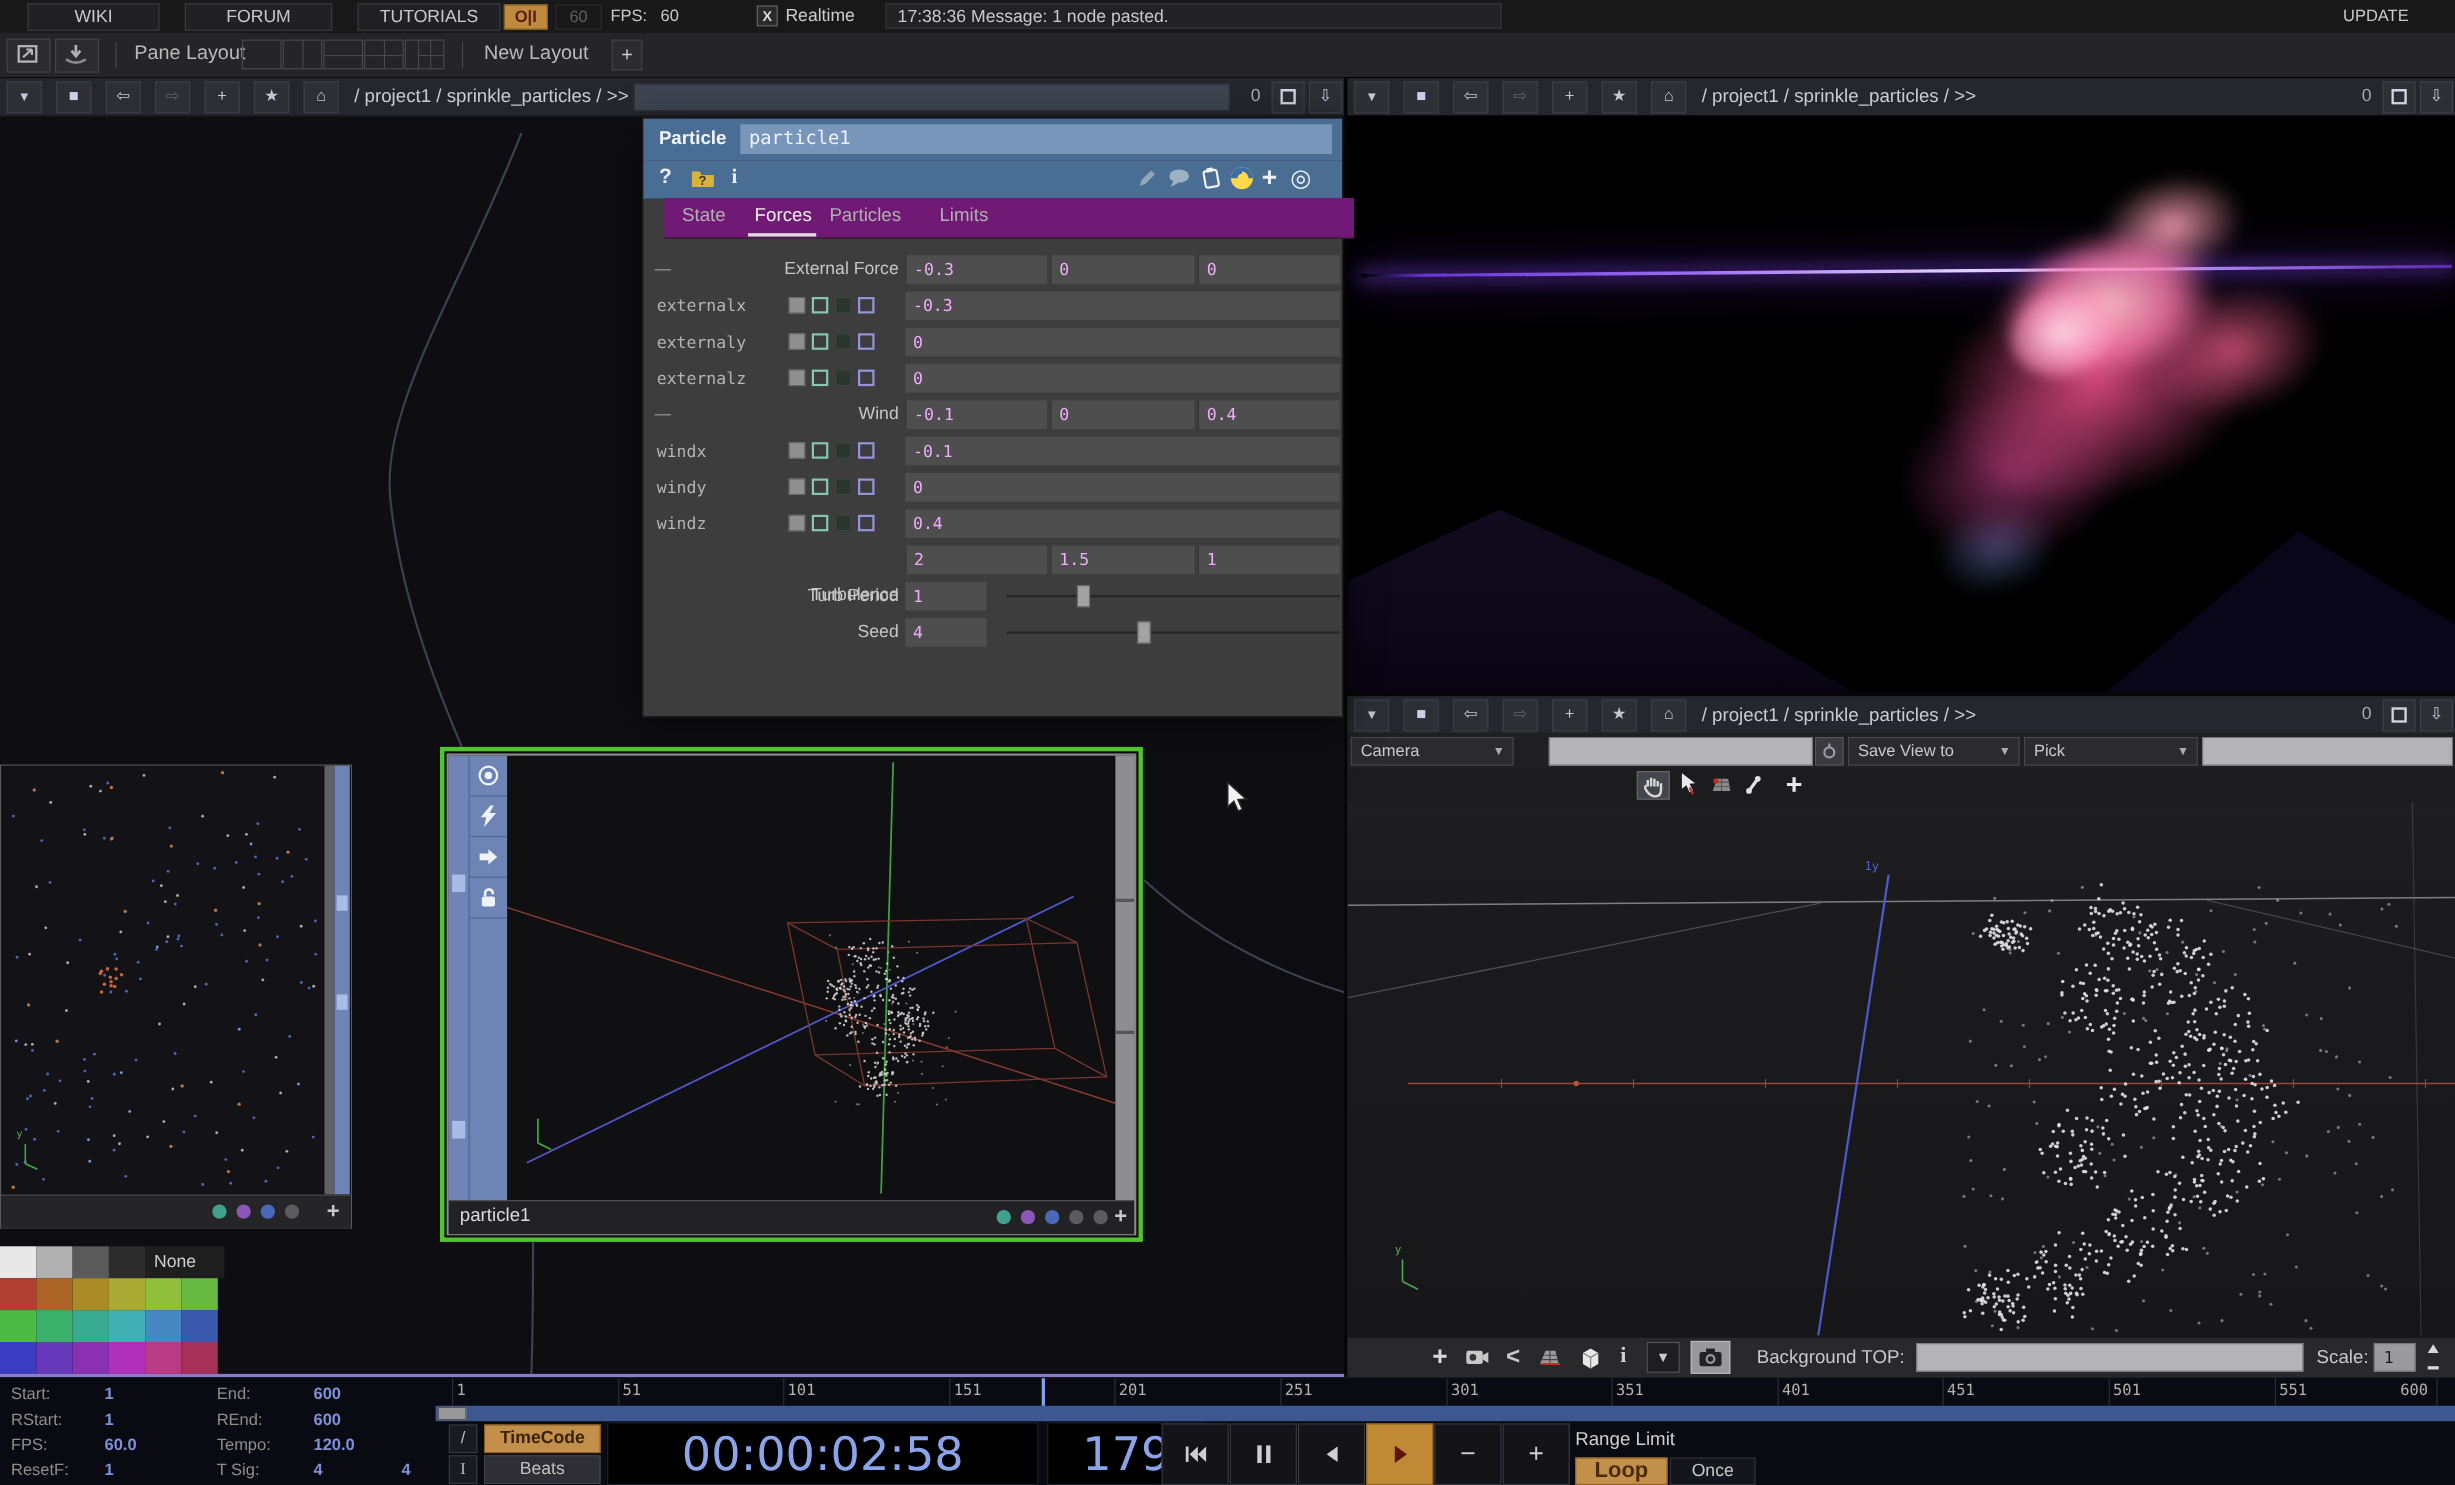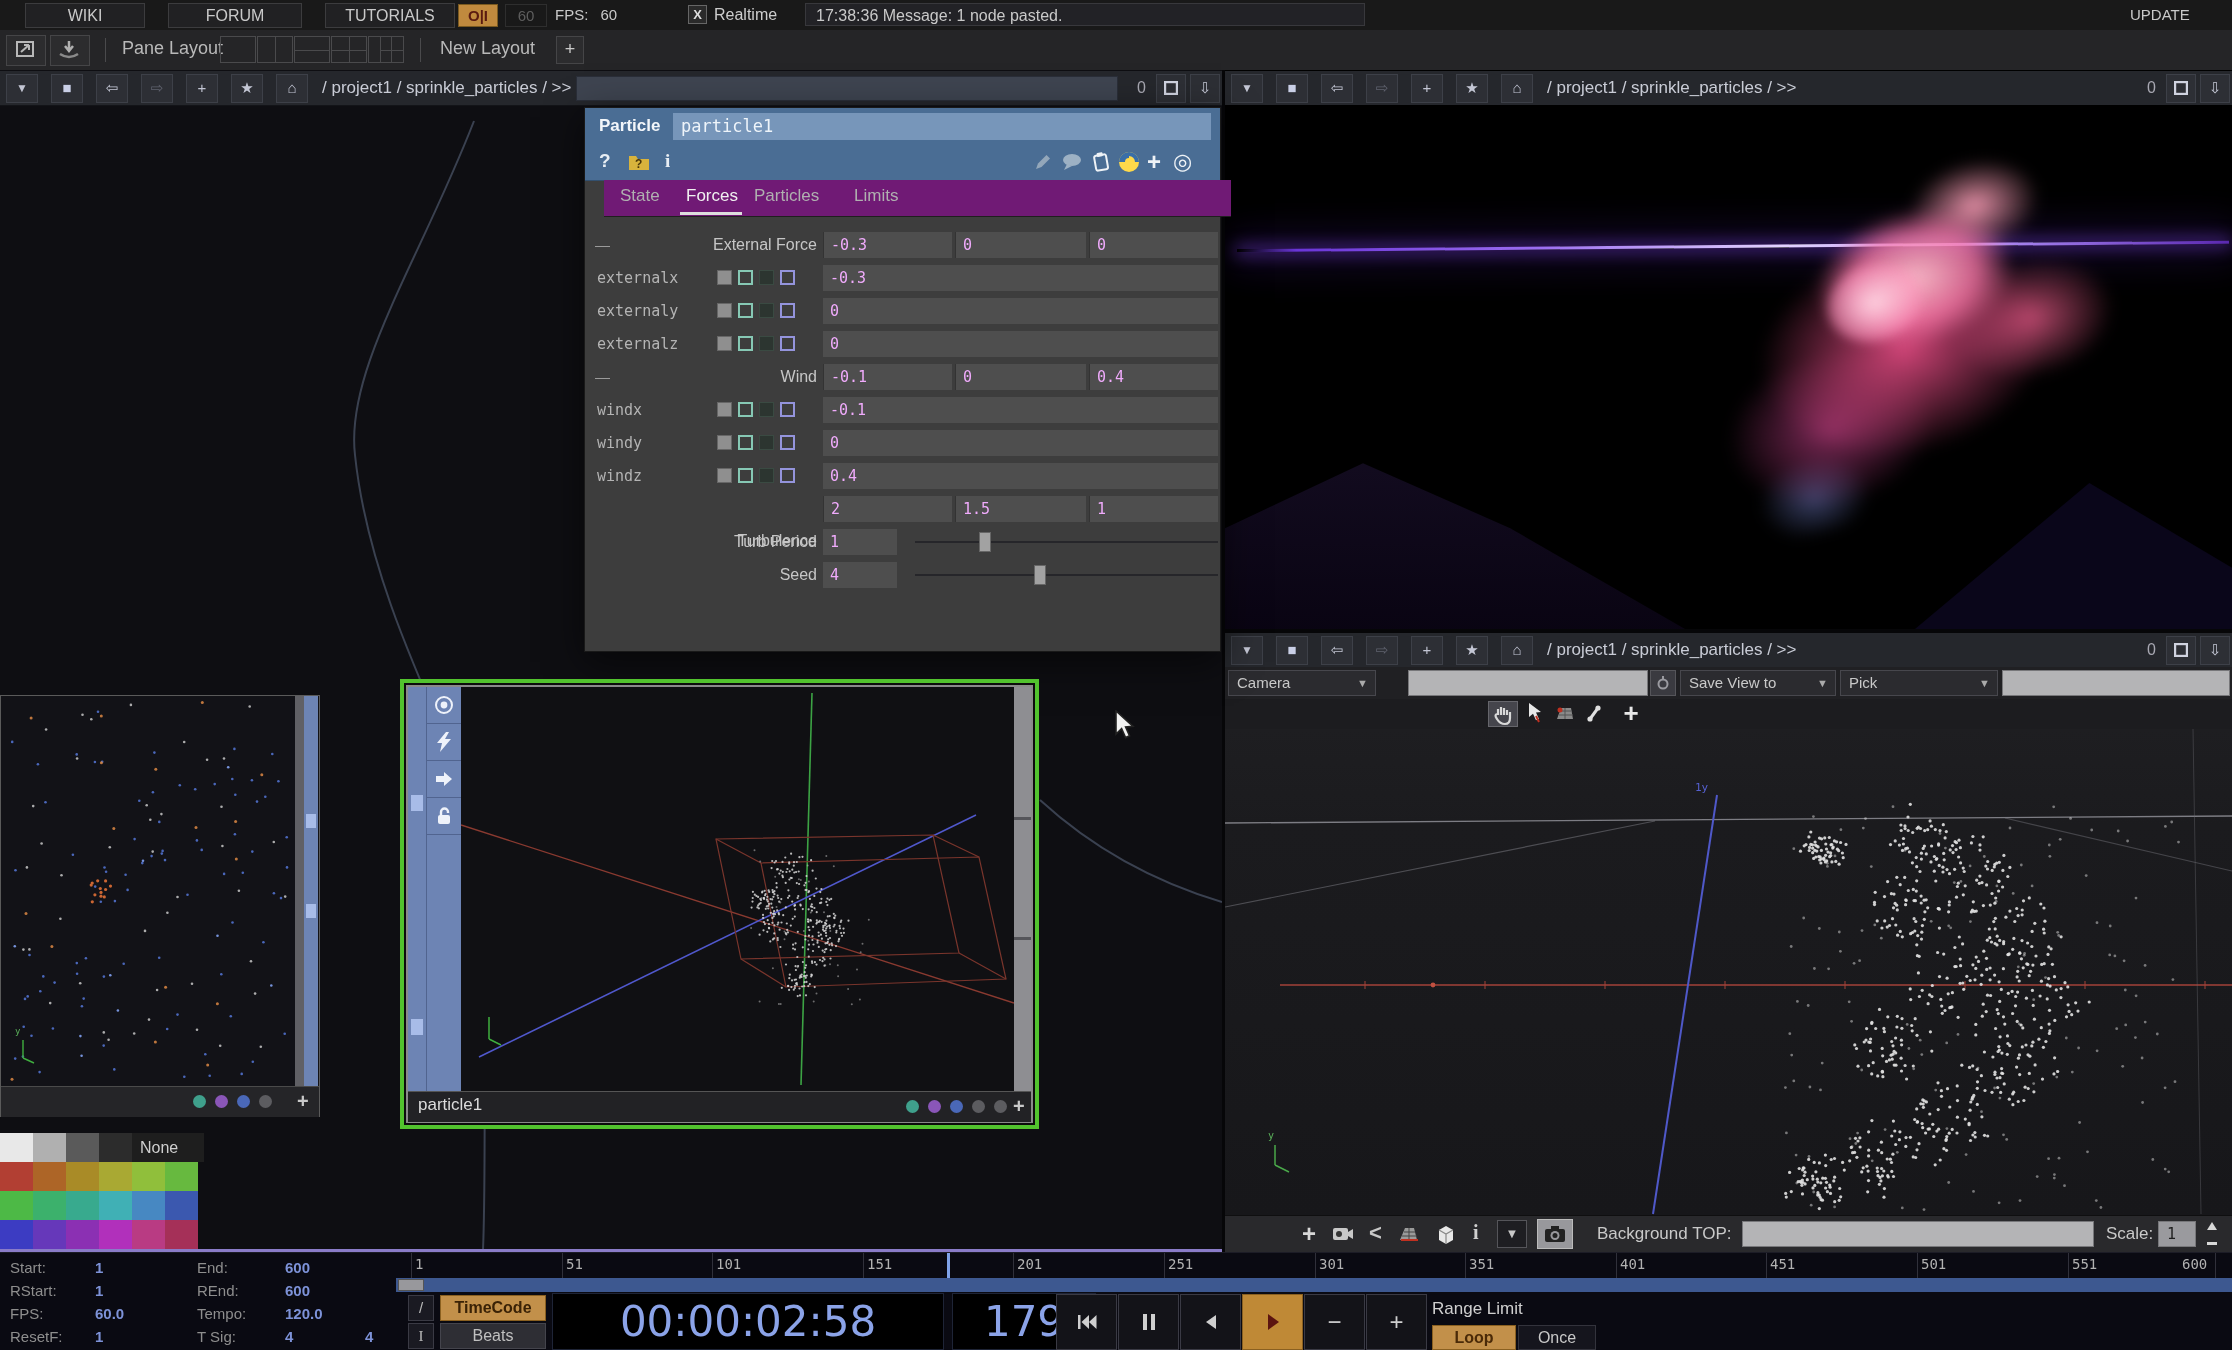--- a/index.html
+++ b/index.html
@@ -1940,21 +1940,21 @@
         </div>
         <div class="tbtn" style="left: 1304px; top: 41px;">
           <span style="font-size:24px;color:#cfcfcf;">−</span>
         </div>
         <div class="tbtn" style="left: 1366px; top: 41px;">
           <span style="font-size:24px;color:#cfcfcf;">+</span>
         </div>
       </div>
     <div class="abs" style="left:1432px;top:46px;font-size:17px;color:#d0d0d0;">Range Limit</div>
     <div class="abs" style="left:1432px;top:72px;width:84px;height:25px;background:#c2904a;border:1px solid #8a6020;box-sizing:border-box;
-                text-align:center;line-height:23px;color:#4a2a08;font-size:16px;font-weight:bold;">Loop</div>
+                text-align:center;line-height:23px;color:#4a2a08;font-size:20px;font-weight:bold;">Loop</div>
     <div class="abs" style="left:1518px;top:72px;width:78px;height:25px;background:#15151d;border:1px solid #33333c;box-sizing:border-box;
                 text-align:center;line-height:23px;color:#c8c8c8;font-size:16px;">Once</div>
   </div>
 
   <div class="abs" id="cursor" style="left:1114px;top:710px;">
     <svg width="26" height="30" viewBox="0 0 13 15">
         <path d="M1 0.5 L1 12 L3.8 9.3 L5.8 13.8 L7.8 12.9 L5.8 8.5 L9.5 8.2 Z" fill="#f2f2f2" stroke="#222" stroke-width="0.8"></path>
       </svg>
   </div>
 

